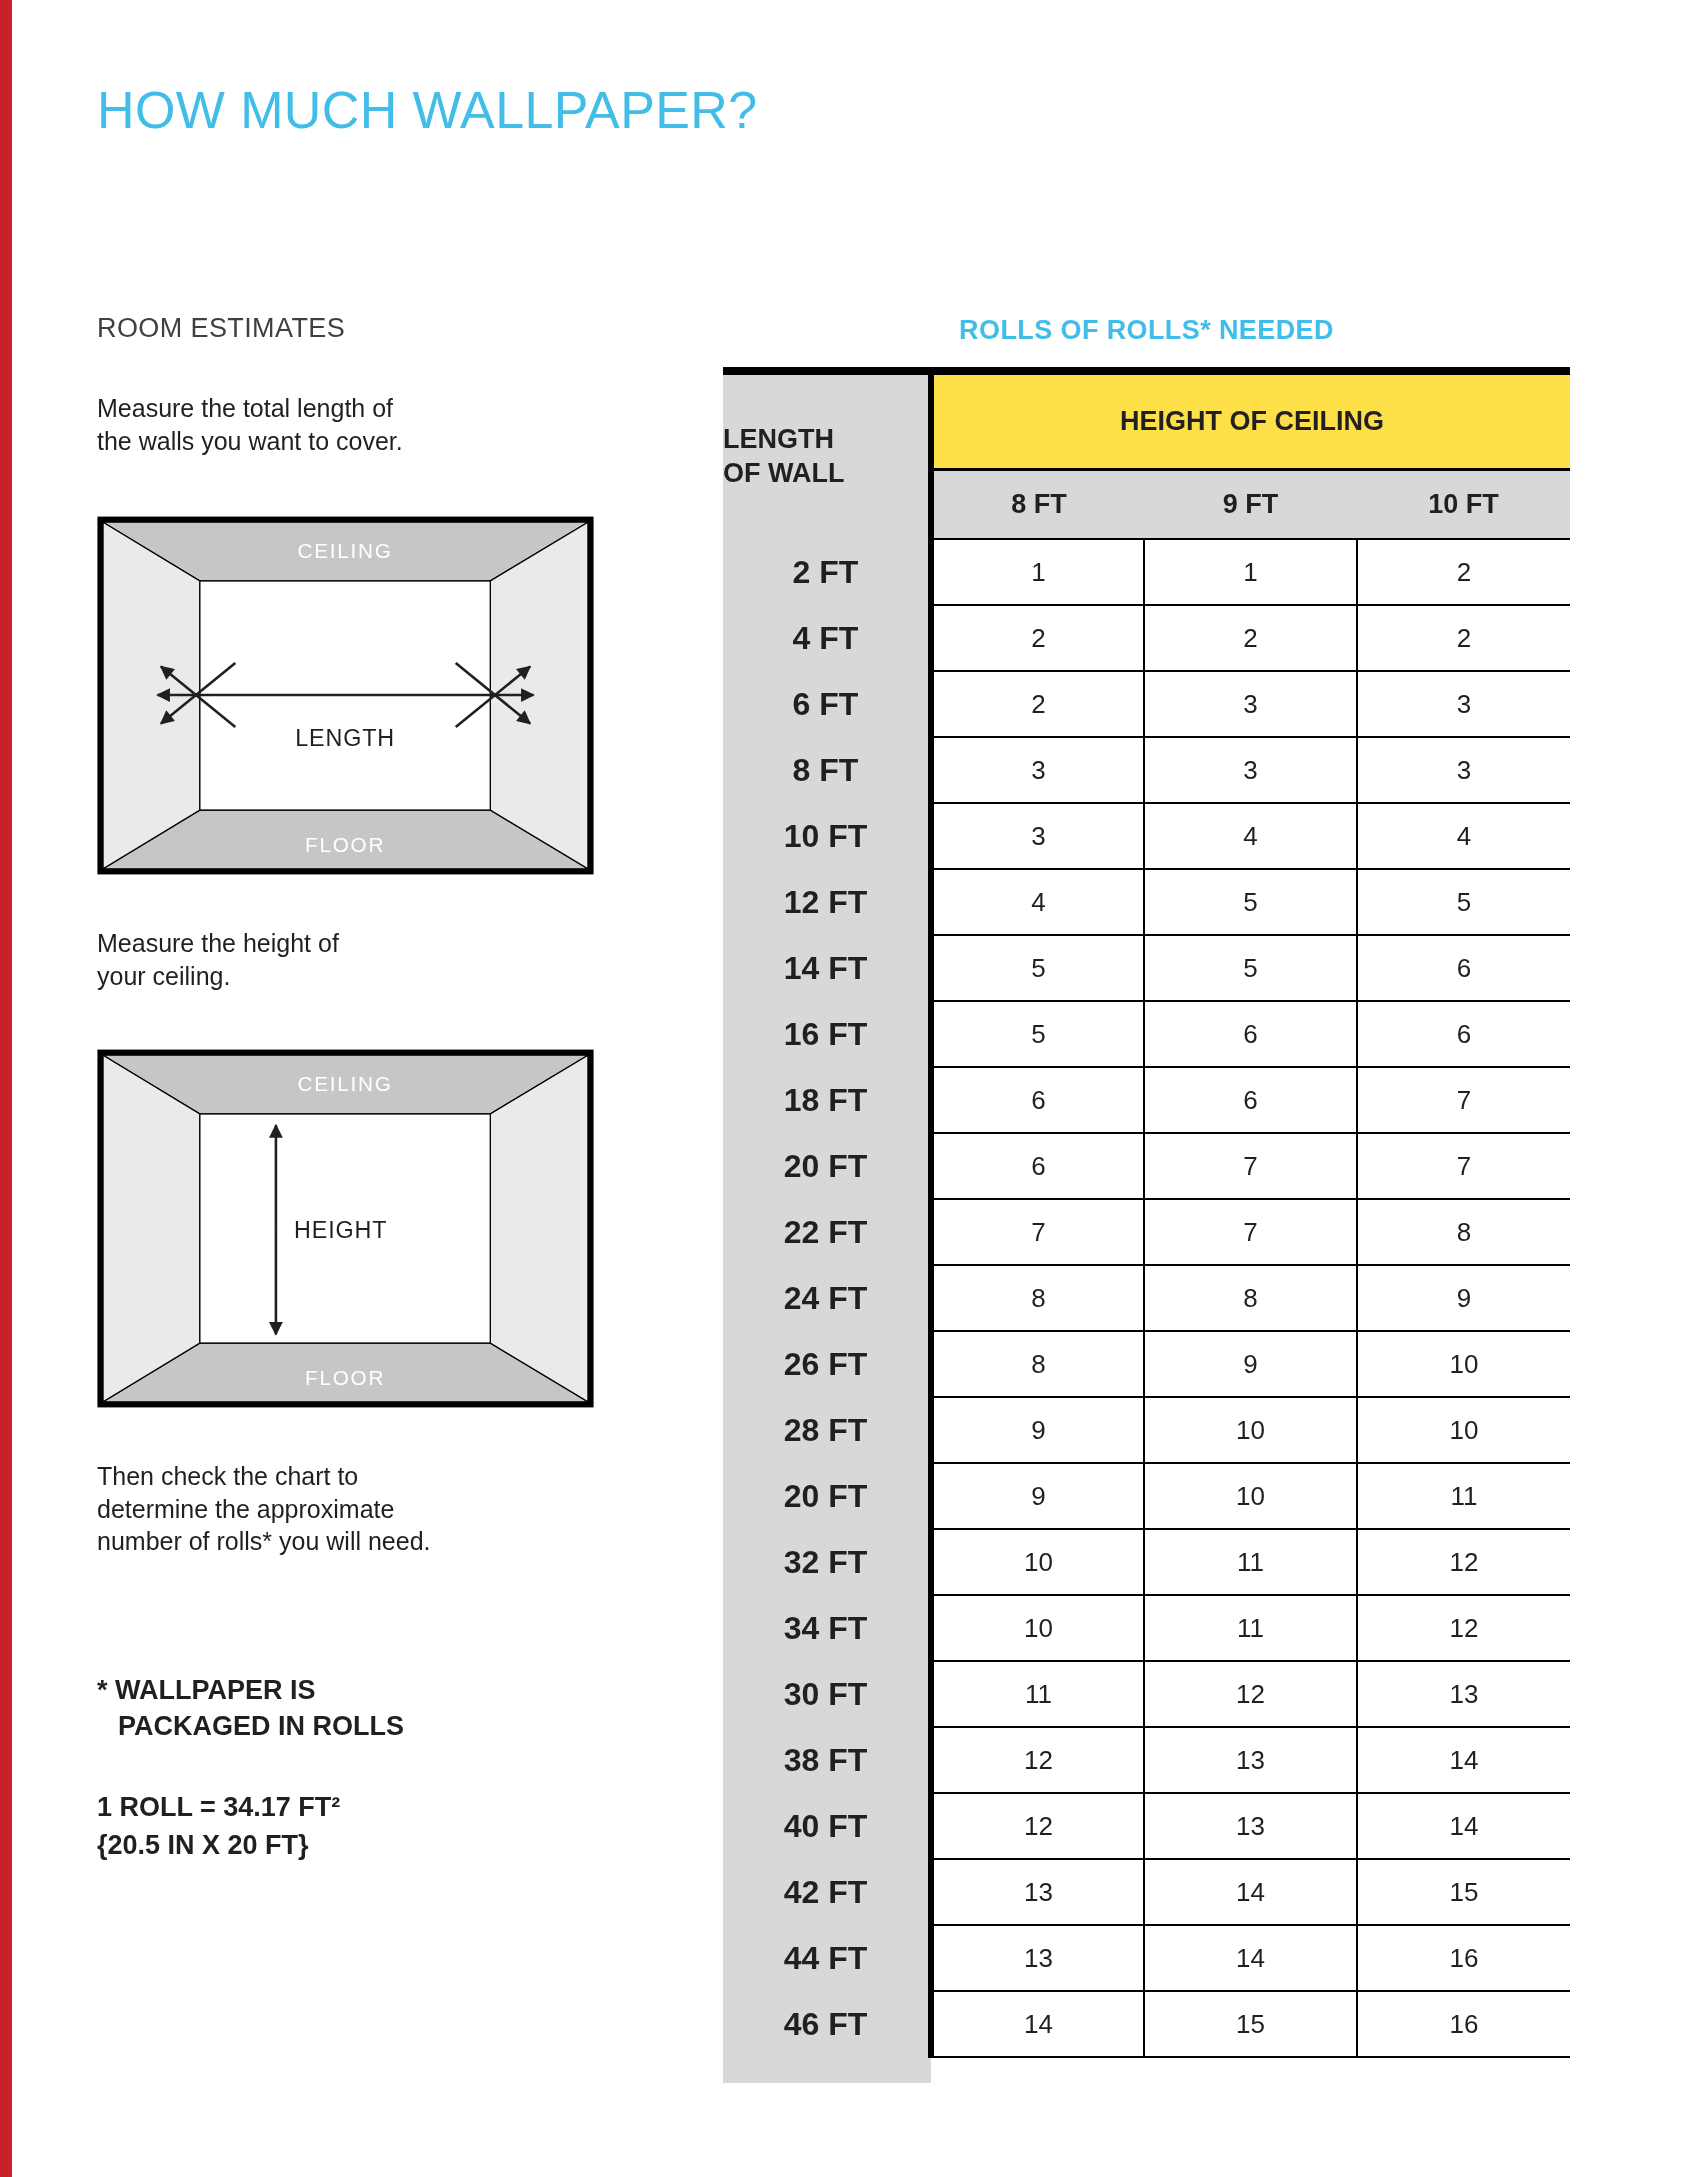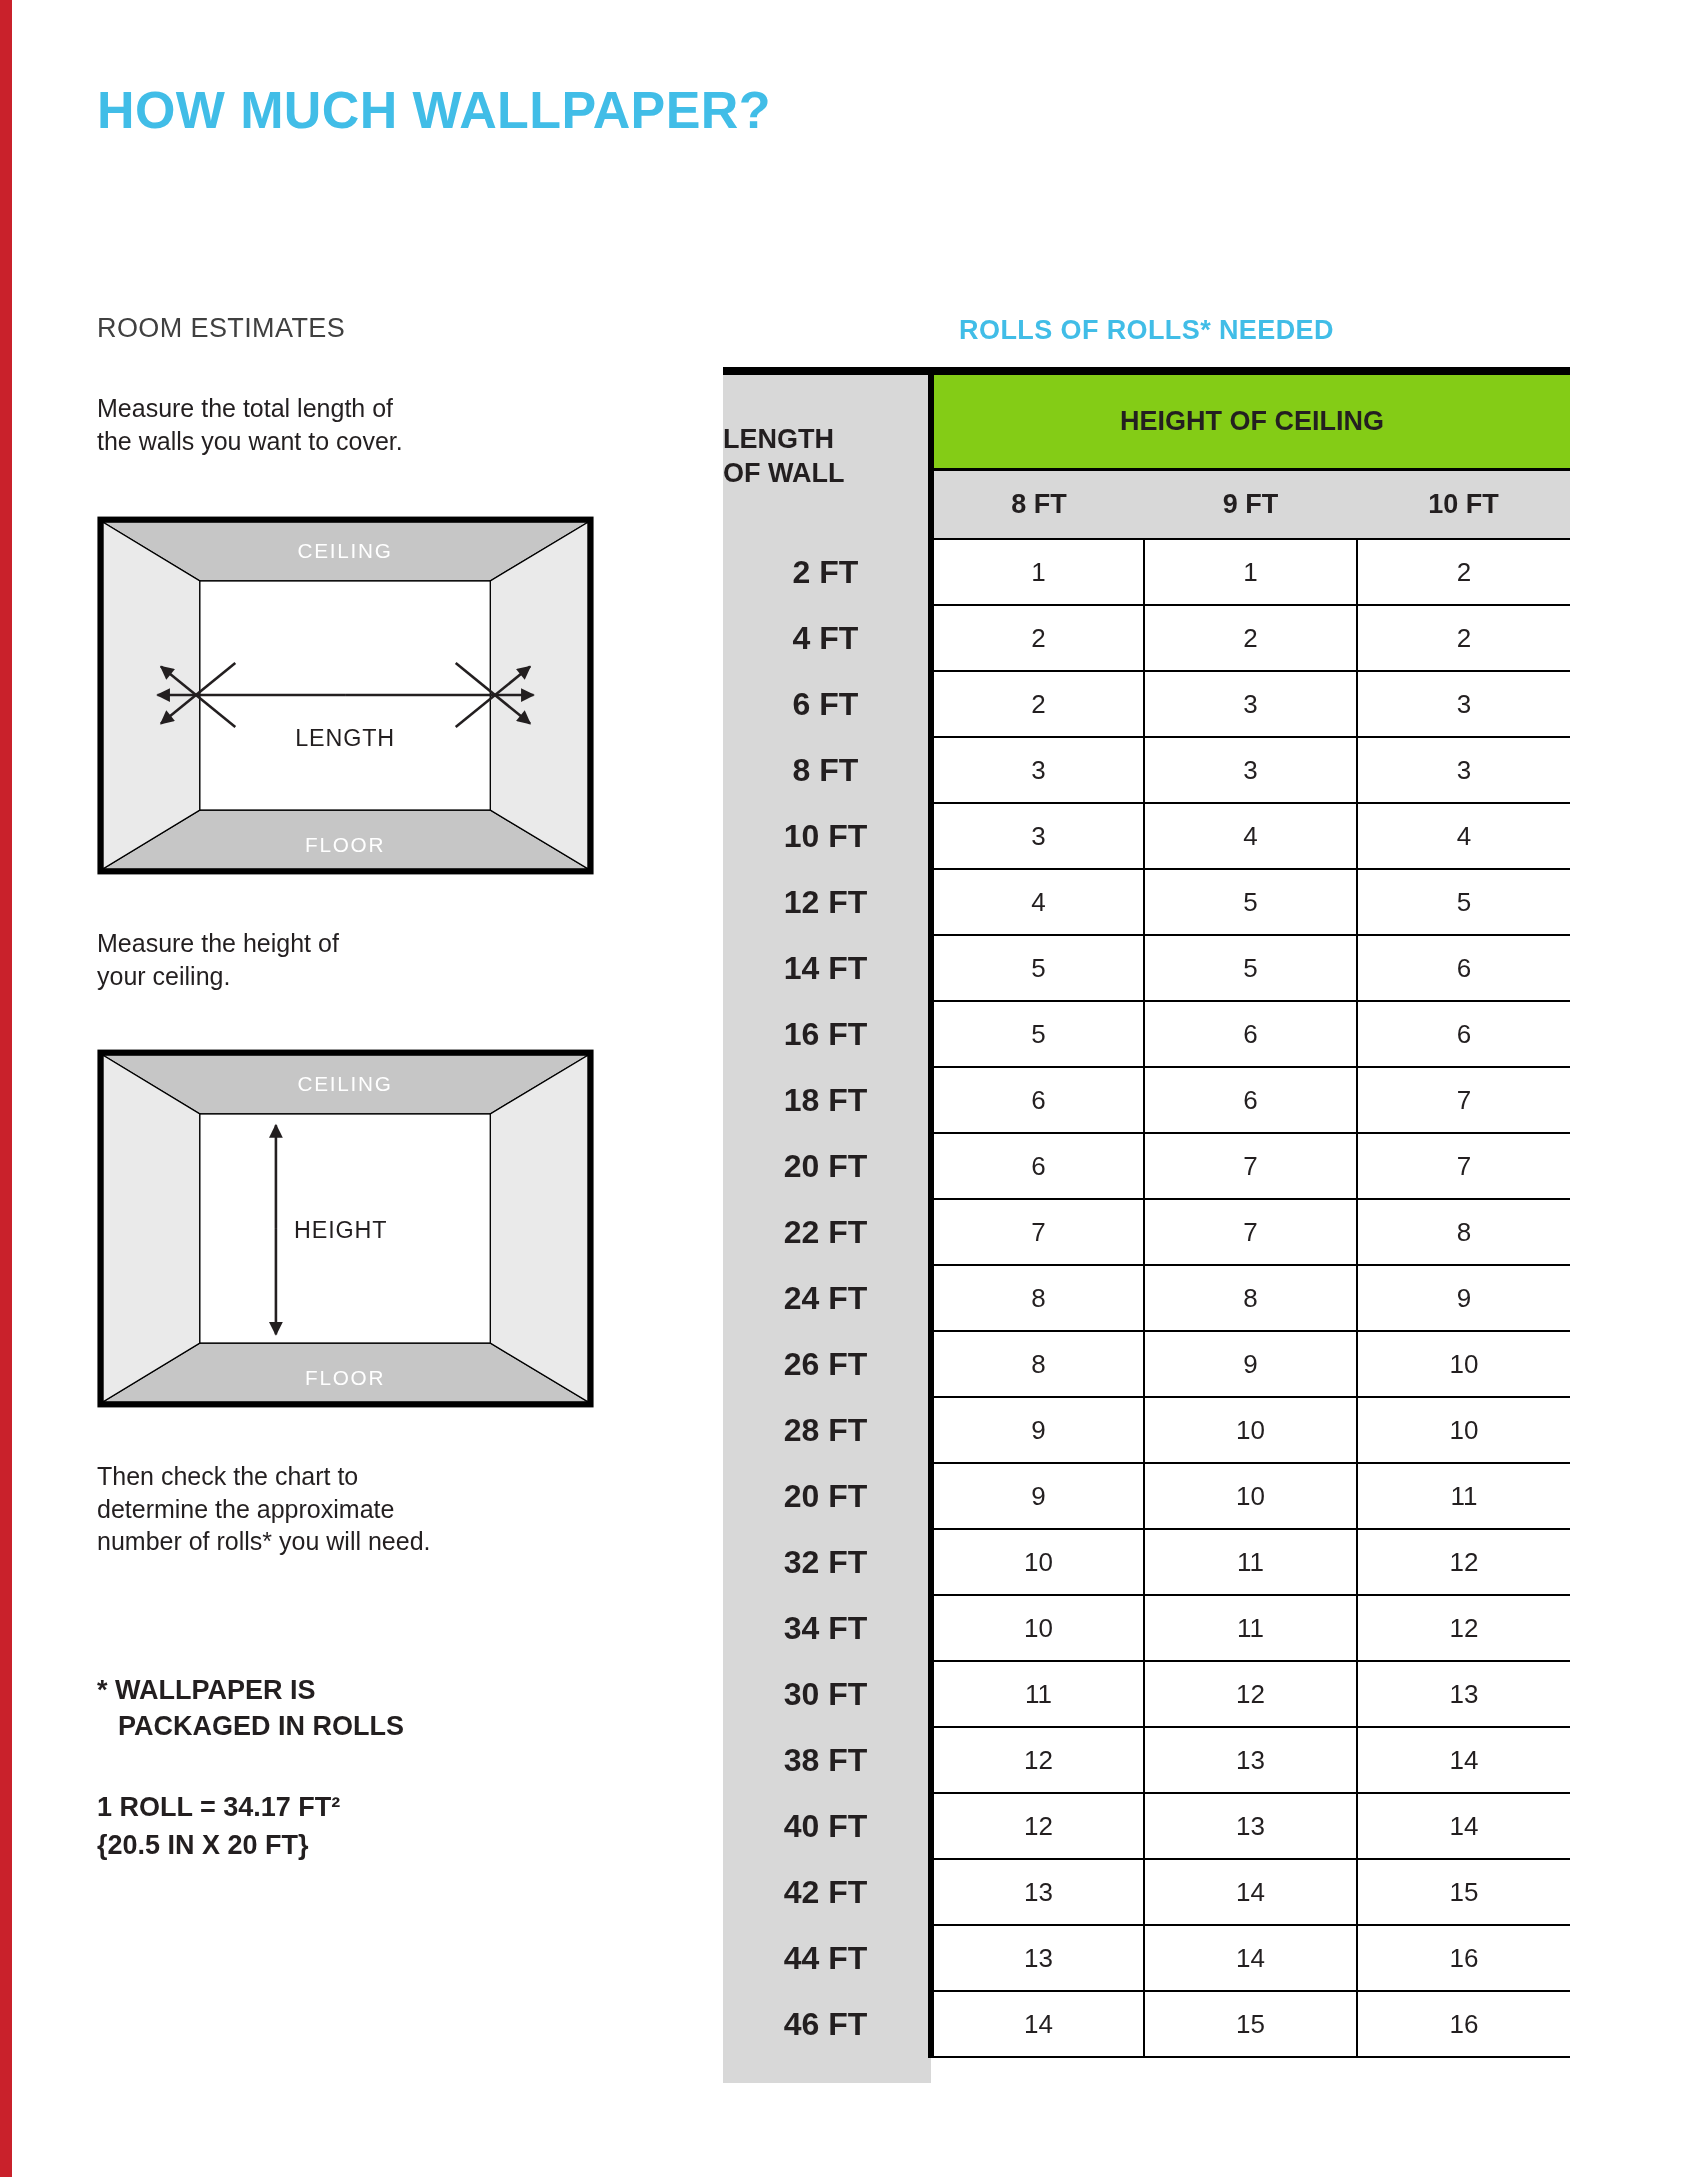--- a/index.html
+++ b/index.html
@@ -4,21 +4,21 @@
 <style>
   html,body { margin:0; padding:0; background:#ffffff; }
   .page {
     position:relative; width:1683px; height:2177px; background:#ffffff;
     font-family:"Liberation Sans", sans-serif; color:#231f20; overflow:hidden;
   }
   .stripe { position:absolute; left:0; top:0; width:12px; height:2177px; background:#c9212b; }
 
   .title {
     position:absolute; left:97px; top:80px; margin:0;
-    font-size:52px; font-weight:bold; color:#41bde7; letter-spacing:0.4px;
+    font-size:52px; font-weight:normal; color:#41bde7; letter-spacing:0.4px;
   }
 
   
   .left-col { position:absolute; left:97px; top:313px; width:527px; }
   .section-heading {
     margin:0 0 48px 0; font-size:27px; font-weight:normal; color:#404040; letter-spacing:0.4px;
   }
   .step { margin:0; font-size:25px; line-height:1.3; white-space:pre-line; }
   .step1 { margin-bottom:59px; }
   .step2 { margin-bottom:57px; }
@@ -35,21 +35,21 @@
     font-size:27px; font-weight:bold; color:#41bde7; letter-spacing:0.4px;
   }
   .rolls-table {
     position:absolute; left:723px; top:367px; width:847px;
     border-collapse:collapse; table-layout:fixed; border-top:8.6px solid #000;
   }
   .rolls-table col.c1 { width:208px; }
   .rolls-table th, .rolls-table td { padding:0; vertical-align:middle; }
   .col1 { background:#d8d8d8; border-right:6px solid #000; }
   .col1-head { text-align:left; padding-left:17.3px; font-size:27px; font-weight:bold; white-space:pre-line; line-height:1.25; }
-  .group-head { background:#84cc16; border-bottom:3.5px solid #000; height:93px; font-size:27px; font-weight:bold; text-align:center; }
+  .group-head { background:#fde047; border-bottom:3.5px solid #000; height:93px; font-size:27px; font-weight:bold; text-align:center; }
   .subhead th { background:#d8d8d8; height:67px; font-size:27px; font-weight:bold; text-align:center; }
   .rolls-table tbody tr { height:66px; }
   .rolls-table tbody td.col1 { font-size:32px; font-weight:bold; text-align:center; }
   .rolls-table td.val { background:#ffffff; border-top:2.6px solid #000; border-left:2.6px solid #000; font-size:26px; font-weight:normal; text-align:center; }
   .rolls-table tr.spacer-row { height:26px; }
   .rolls-table td.spacer-col1 { background:#d8d8d8; border-right:none; }
   .rolls-table td.spacer-data { background:#ffffff; border-top:2.6px solid #000; }
 </style>
 </head>
 <body>

